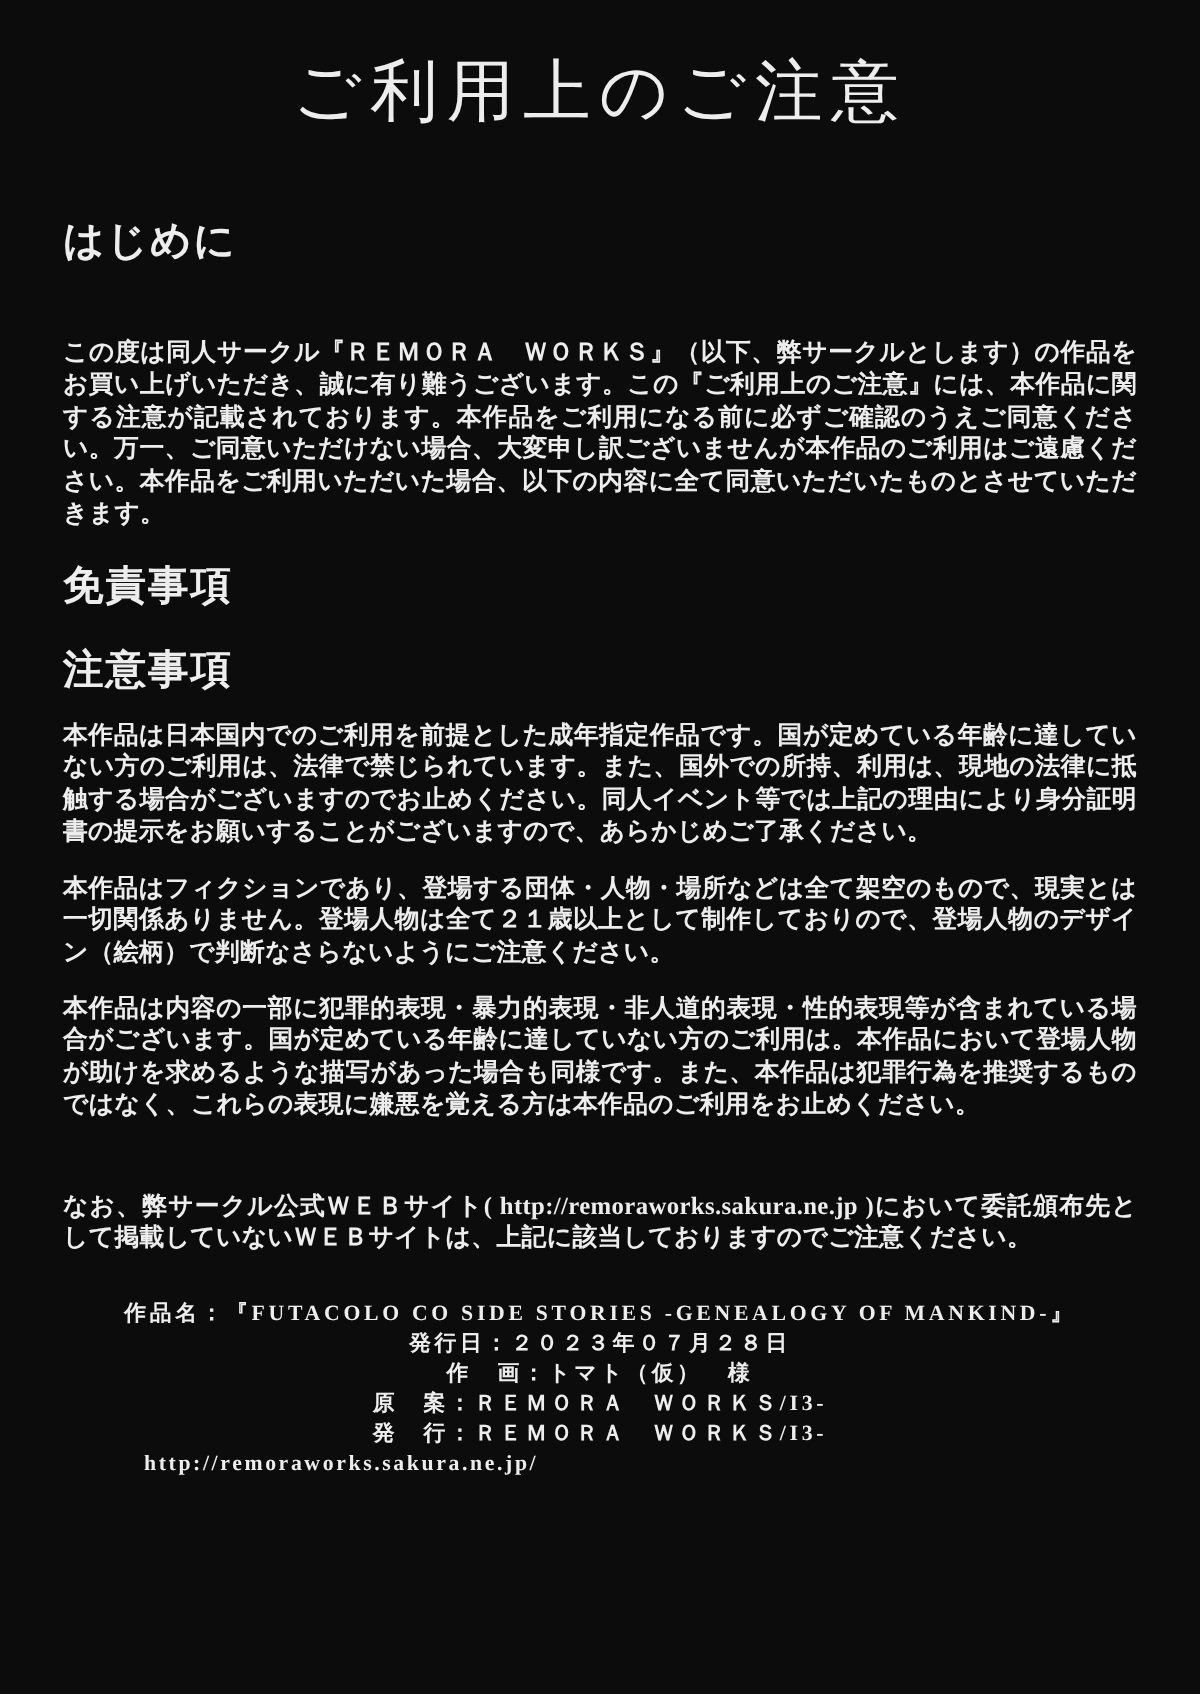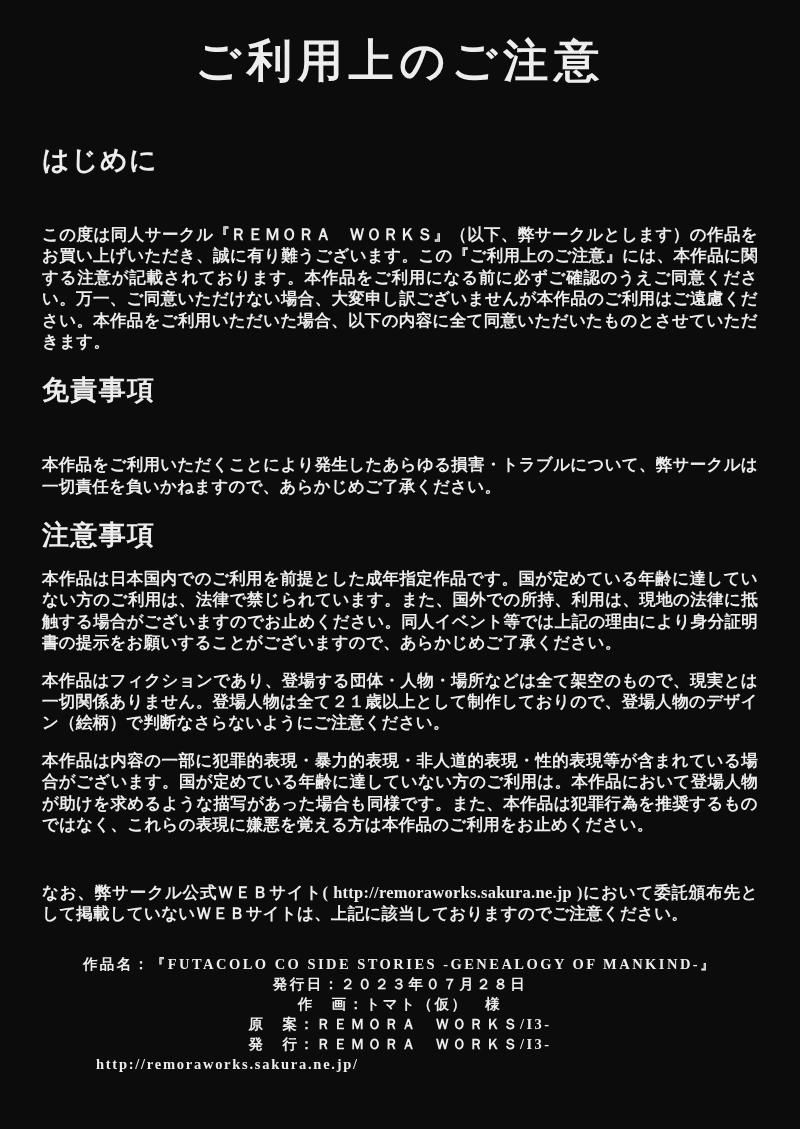--- a/index.html
+++ b/index.html
@@ -21,21 +21,21 @@
     width: 800px;
     height: 1129px;
     padding: 34px 42px 0 42px;
   }
   h1.title {
     font-size: 45px;
     line-height: 1.2;
     text-align: center;
     letter-spacing: 0.13em;
     margin: 0 0 56px 0;
-    font-weight: bold;
+    font-weight: normal;
   }
   h2.section-heading {
     font-size: 27px;
     line-height: 1.25;
     letter-spacing: 0.05em;
     margin: 3px 0 15px 0;
     font-weight: bold;
   }
   section { margin: 0 0 26px 0; }
   section.tight { margin-bottom: 22px; }
@@ -67,21 +67,20 @@
 
   <h1 class="title">ご利用上のご注意</h1>
 
   <section class="tight">
     <h2 class="section-heading">はじめに</h2>
     <p class="body-par">この度は同人サークル『ＲＥＭＯＲＡ　ＷＯＲＫＳ』（以下、弊サークルとします）の作品をお買い上げいただき、誠に有り難うございます。この『ご利用上のご注意』には、本作品に関する注意が記載されております。本作品をご利用になる前に必ずご確認のうえご同意ください。万一、ご同意いただけない場合、大変申し訳ございませんが本作品のご利用はご遠慮ください。本作品をご利用いただいた場合、以下の内容に全て同意いただいたものとさせていただきます。</p>
   </section>
 
   <section class="tight">
     <h2 class="section-heading">免責事項</h2>
-    <p class="body-par">本作品をご利用いただくことにより発生したあらゆる損害・トラブルについて、弊サークルは一切責任を負いかねますので、あらかじめご了承ください。</p>
   </section>
 
   <section>
     <h2 class="section-heading">注意事項</h2>
     <p class="body-par">本作品は日本国内でのご利用を前提とした成年指定作品です。国が定めている年齢に達していない方のご利用は、法律で禁じられています。また、国外での所持、利用は、現地の法律に抵触する場合がございますのでお止めください。同人イベント等では上記の理由により身分証明書の提示をお願いすることがございますので、あらかじめご了承ください。</p>
     <p class="body-par">本作品はフィクションであり、登場する団体・人物・場所などは全て架空のもので、現実とは一切関係ありません。登場人物は全て２１歳以上として制作しておりので、登場人物のデザイン（絵柄）で判断なさらないようにご注意ください。</p>
     <p class="body-par">本作品は内容の一部に犯罪的表現・暴力的表現・非人道的表現・性的表現等が含まれている場合がございます。国が定めている年齢に達していない方のご利用は。本作品において登場人物が助けを求めるような描写があった場合も同様です。また、本作品は犯罪行為を推奨するものではなく、これらの表現に嫌悪を覚える方は本作品のご利用をお止めください。</p>
     <p class="body-par">なお、弊サークル公式ＷＥＢサイト( http://remoraworks.sakura.ne.jp )において委託頒布先として掲載していないＷＥＢサイトは、上記に該当しておりますのでご注意ください。</p>
   </section>
 

